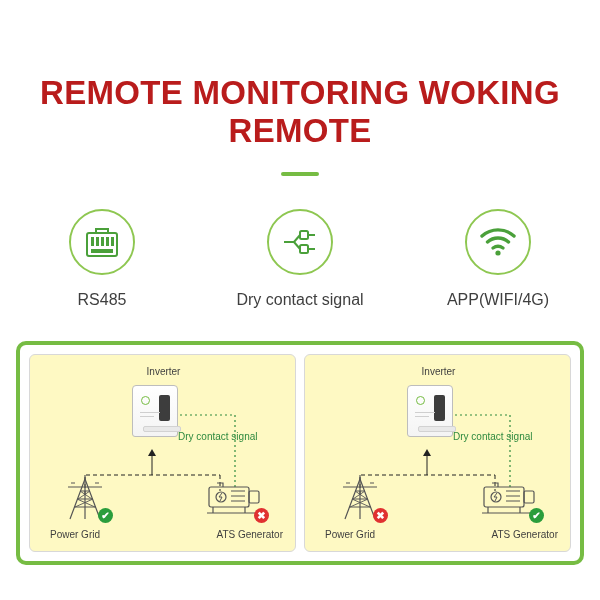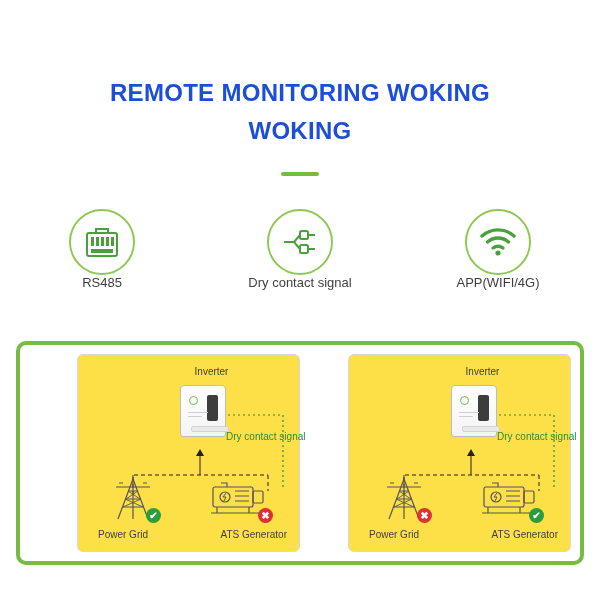--- a/index.html
+++ b/index.html
@@ -19,23 +19,23 @@
     height: 600px;
     box-sizing: border-box;
   }
   
   .title {
     position: absolute;
     top: 74px;
     left: 0;
     width: 600px;
     text-align: center;
-    font-size: 24px;
+    font-size: 33px;
     font-weight: bold;
-    color: #1d4ed8;
+    color: #b91c1c;
     line-height: 38px;
     letter-spacing: 0.3px;
   }
   .title-underline {
     position: absolute;
     top: 172px;
     left: 281px;
     width: 38px;
     height: 4px;
     border-radius: 2px;
@@ -62,21 +62,22 @@
     height: 66px;
     border-radius: 50%;
     border: 2px solid #8ec751;
     display: flex;
     align-items: center;
     justify-content: center;
     box-sizing: border-box;
     background: #fff;
   }
   .feature-label {
-    font-size: 13px;
+    margin-top: 16px;
+    font-size: 16px;
     color: #3f3f3f;
     white-space: nowrap;
   }
   
   .panel {
     position: absolute;
     left: 16px;
     top: 341px;
     width: 568px;
     height: 224px;
@@ -88,22 +89,21 @@
     justify-content: space-between;
     padding: 9px;
   }
   .diagram {
     position: relative;
     width: 267px;
     height: 198px;
     border: 1px solid #d8d8d8;
     border-radius: 6px;
     box-sizing: border-box;
-    background: #fde047;
-    margin-left: 48px;
+    background: #fef9c3;
   }
   .dg-label {
     position: absolute;
     font-size: 10px;
     color: #3f3f3f;
     white-space: nowrap;
   }
   .inverter-label { top: 11px; left: 0; width: 267px; text-align: center; }
   .dry-label {
     top: 76px;
@@ -203,21 +203,21 @@
   .badge-no { background: #e03131; }
   svg { display: block; }
 </style>
 </head>
 <body>
 
 <div class="page">
 
   <div class="title">
     <span>REMOTE MONITORING WOKING</span><br>
-    <span>WOKING</span>
+    <span>REMOTE</span>
   </div>
   <div class="title-underline"></div>
 
   <div class="features">
 
     <div class="feature">
       <div class="feature-circle">
         <span>
           <svg width="34" height="32" viewBox="0 0 34 32">
             <rect x="2" y="7" width="30" height="23" rx="2" fill="none" stroke="#4aa03a" stroke-width="2"></rect>

